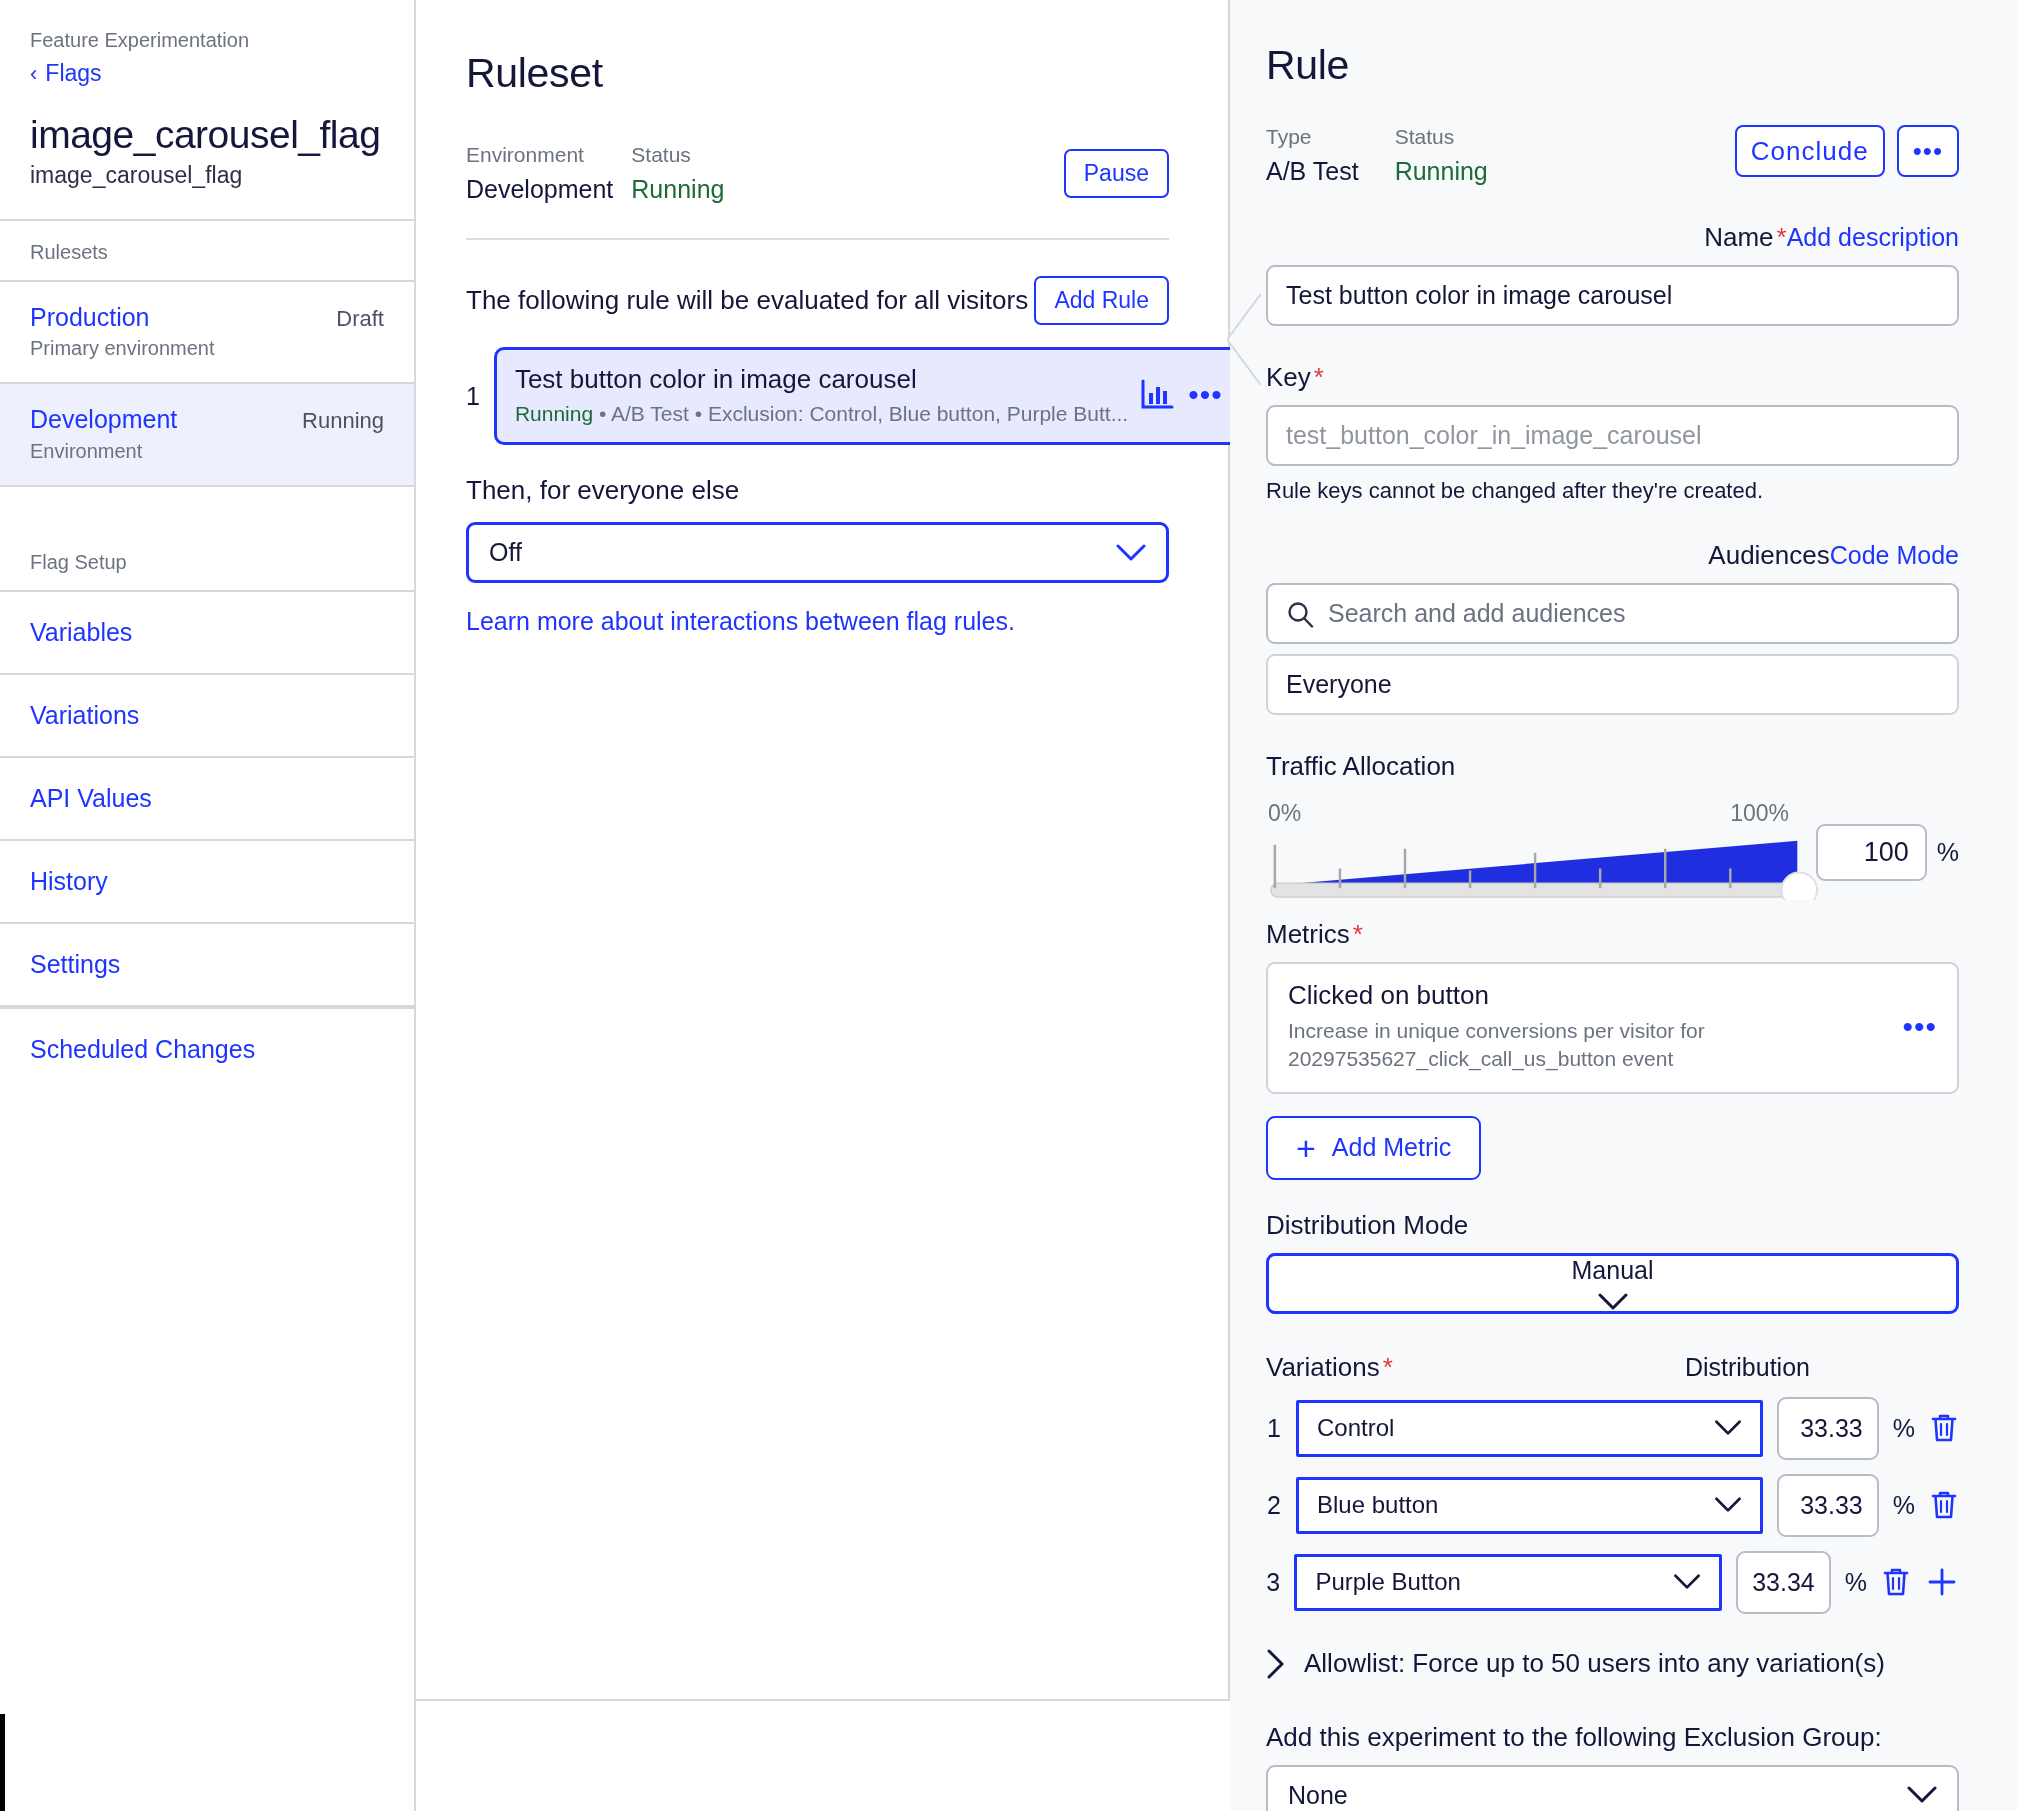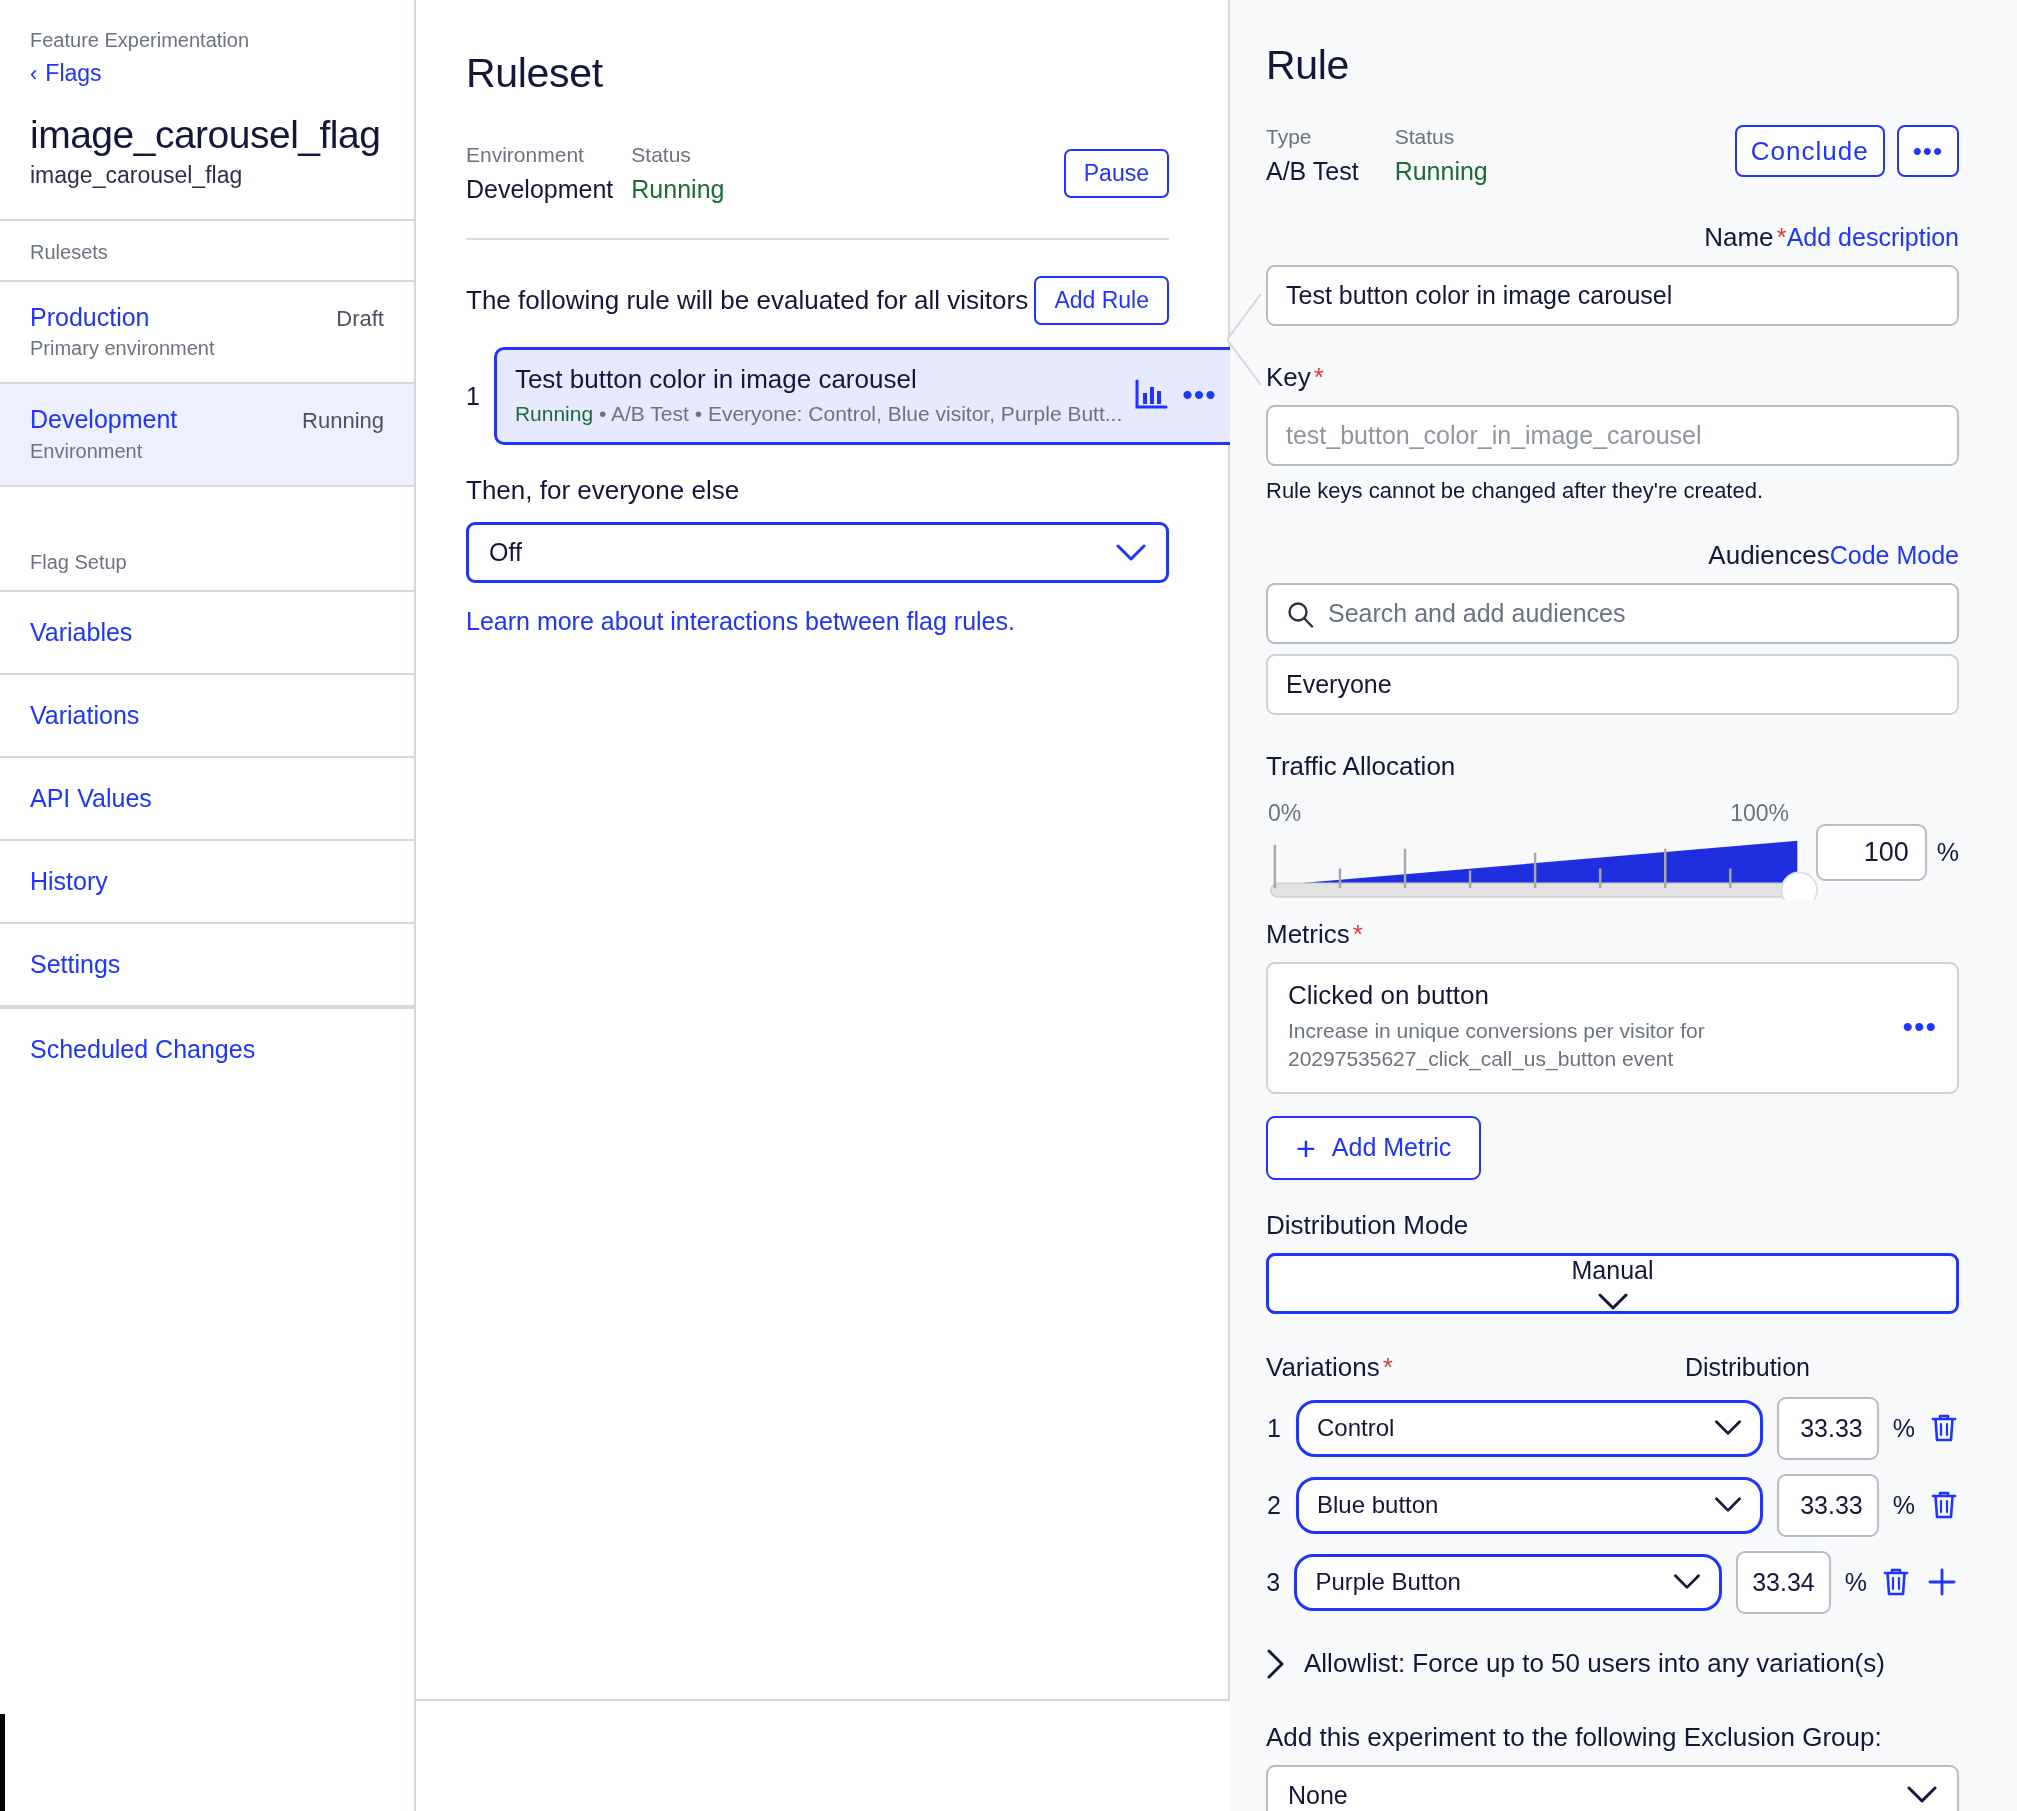--- a/index.html
+++ b/index.html
@@ -161,21 +161,21 @@
   .sel-blue {
     margin-top: 12px; height: 61px; border: 3px solid #1f35ff; border-radius: 9px; background: #fff;
     display: flex; align-items: center; justify-content: space-between; padding: 0 20px;
     font-size: 25px; color: #15173a; cursor: pointer; flex-direction: column;
   }
   .var-head { margin-top: 38px; display: flex; align-items: baseline; }
   .var-head .dist { margin-left: auto; margin-right: 149px; font-size: 25px; color: #15173a; }
   .var-row { margin-top: 14px; display: flex; align-items: center; gap: 14px; }
   .var-num { width: 20px; font-size: 25px; color: #15173a; text-align: center; }
   .var-sel {
-    width: 574px; height: 57px; border: 3px solid #1f35ff; border-radius: 19px; background: #fff;
+    width: 574px; height: 57px; border: 3px solid #1f35ff; border-radius: 2px; background: #fff;
     display: flex; align-items: center; justify-content: space-between; padding: 0 18px;
     font-size: 24px; color: #15173a; cursor: pointer;
   }
   .var-pct {
     width: 119px; height: 63px; border: 2px solid #b8bcc4; border-radius: 9px; background: #fff;
     display: flex; align-items: center; justify-content: flex-end; padding: 0 14px;
     font-size: 25px; color: #15173a;
   }
   .allow-row { margin-top: 34px; display: flex; align-items: center; gap: 18px; cursor: pointer; }
   .allow-text { font-size: 26px; color: #15173a; }
@@ -261,21 +261,21 @@
     <div class="rule-line">
       <div class="rule-index">1</div>
       <div class="rule-card">
         <div class="rule-card-main">
           <div class="rule-card-title">Test button color in image carousel</div>
           <div class="rule-card-sub">
             <span class="run">Running</span>
             <span>•</span>
             <span>A/B Test</span>
             <span>•</span>
-            <span>Everyone: Control, Blue visitor, Purple Butt...</span>
+            <span>Exclusion: Control, Blue button, Purple Butt...</span>
           </div>
         </div>
         <div class="rule-card-actions">
           <span>
             <svg width="34" height="32" viewBox="0 0 34 32">
               <path d="M3 2 L3 28 L32 28" fill="none" stroke="#1f35ff" stroke-width="3" stroke-linecap="round"></path>
               <rect x="9" y="14" width="4" height="11" fill="#1f35ff"></rect>
               <rect x="16" y="8" width="4" height="17" fill="#1f35ff"></rect>
               <rect x="23" y="12" width="4" height="13" fill="#1f35ff"></rect>
             </svg>

